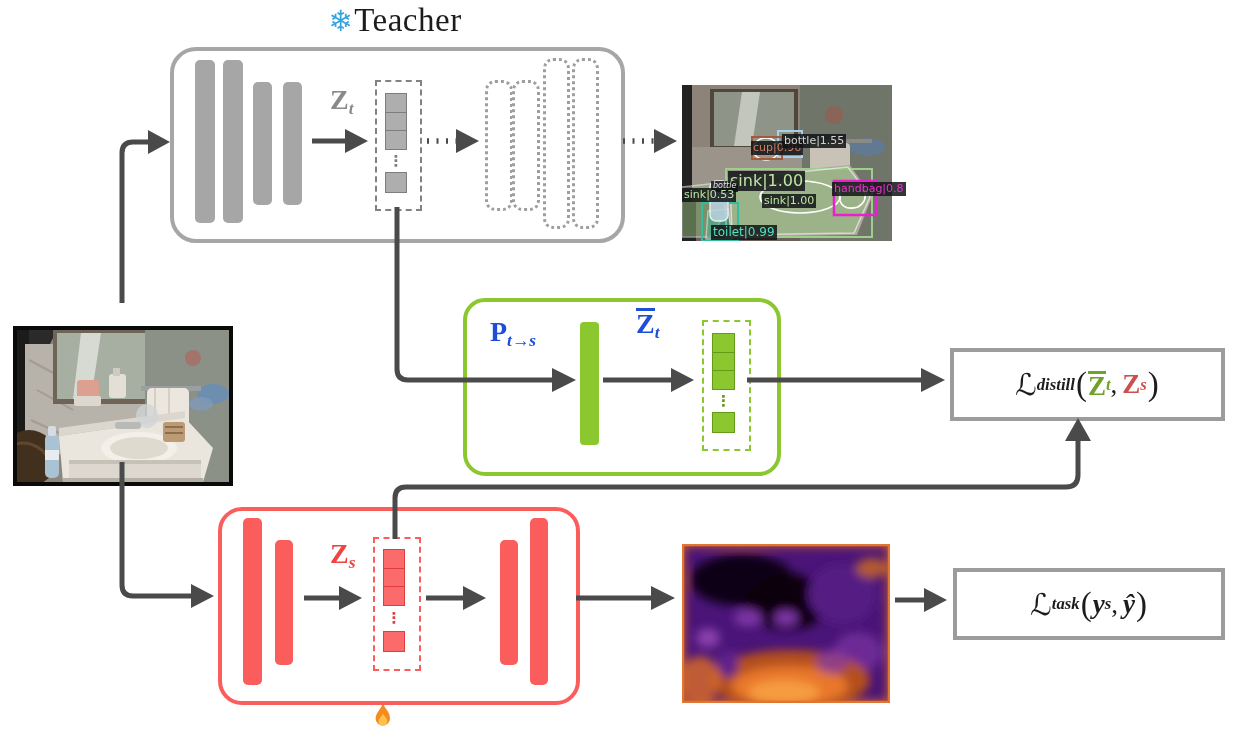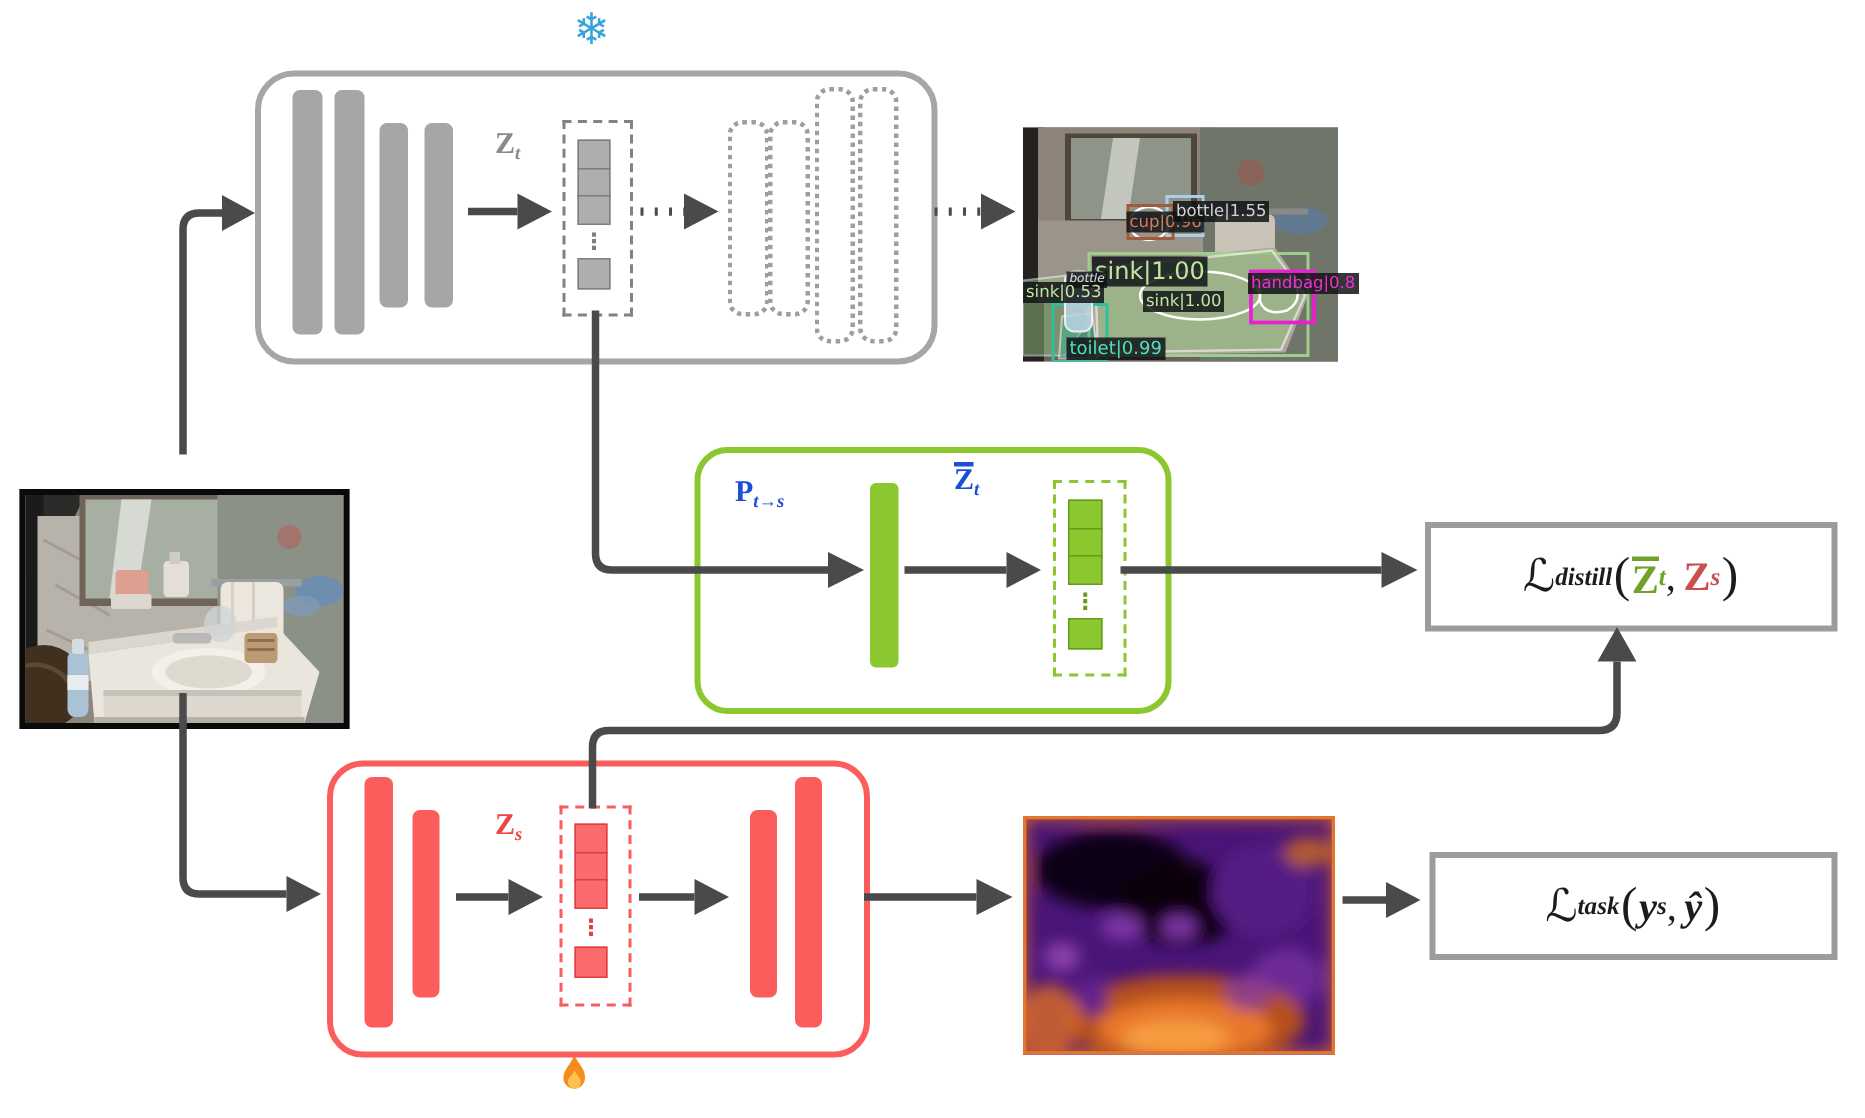--- a/index.html
+++ b/index.html
@@ -31,21 +31,21 @@
   .latbox.red{border:2.5px dashed #fb5d5d;}
   .sq{position:absolute;box-sizing:border-box;}
   .sq.gray{background:#aeaeae;border:1.5px solid #7d7d7d;}
   .sq.green{background:#8bc72f;border:1.5px solid #649c1a;}
   .sq.red{background:#fb6b6b;border:1.5px solid #e03e3e;}
   .vdots{position:absolute;font-family:"DejaVu Sans",sans-serif;font-weight:bold;
          font-size:15px;line-height:15px;text-align:center;}
   .vdots.gray{color:#7d7d7d;} .vdots.green{color:#649c1a;} .vdots.red{color:#e03e3e;}
 
   
-  .mlabel{position:absolute;font-family:"Liberation Serif",serif;font-weight:700;font-size:20px;line-height:1;}
+  .mlabel{position:absolute;font-family:"Liberation Serif",serif;font-weight:700;font-size:28px;line-height:1;}
   .mlabel sub, .loss-box sub{font-size:.62em;font-style:italic;font-weight:600;vertical-align:-.3em;line-height:0;}
   .ovl{display:inline-block;border-top:3px solid currentColor;line-height:.92;}
   .gray-t{color:#8a8a8a;} .green-t{color:#1d4ed8;} .red-t{color:#ef4440;}
 
   
   .loss-box{position:absolute;border:4px solid #9c9c9c;background:#fff;display:flex;
             align-items:center;justify-content:center;font-size:27px;color:#1c1c1c;
             font-family:"Liberation Serif",serif;}
   .scriptL{font-family:"DejaVu Serif","DejaVu Sans",serif;font-style:italic;font-size:30px;}
   .paren{font-size:33px;font-weight:400;vertical-align:-1px;padding:0 1px;}
@@ -63,20 +63,21 @@
   svg.connectors{position:absolute;left:0;top:0;z-index:6;pointer-events:none;}
   .lvl1{z-index:1;} .lvl2{z-index:2;} .lvl3{z-index:3;}
 </style>
 </head>
 <body>
 
 <div class="canvas">
 
   <div class="sec-title" style="left:300px;top:2px;width:190px;">
     <span class="snowflake" style="color: rgb(56, 163, 220);">❄</span>
+    <span>Teacher</span>
   </div>
 
   <div class="netbox teacher-box lvl1"></div>
   <div class="bar gray lvl2" style="left:195px;top:60px;width:20px;height:163px;"></div>
   <div class="bar gray lvl2" style="left:223px;top:60px;width:20px;height:163px;"></div>
   <div class="bar gray lvl2" style="left:253px;top:82px;width:19px;height:123px;"></div>
   <div class="bar gray lvl2" style="left:283px;top:82px;width:19px;height:123px;"></div>
 
   <div class="mlabel gray-t lvl2" style="left:330px;top:86px;">
     <span class="mb">Z</span><sub>t</sub>

